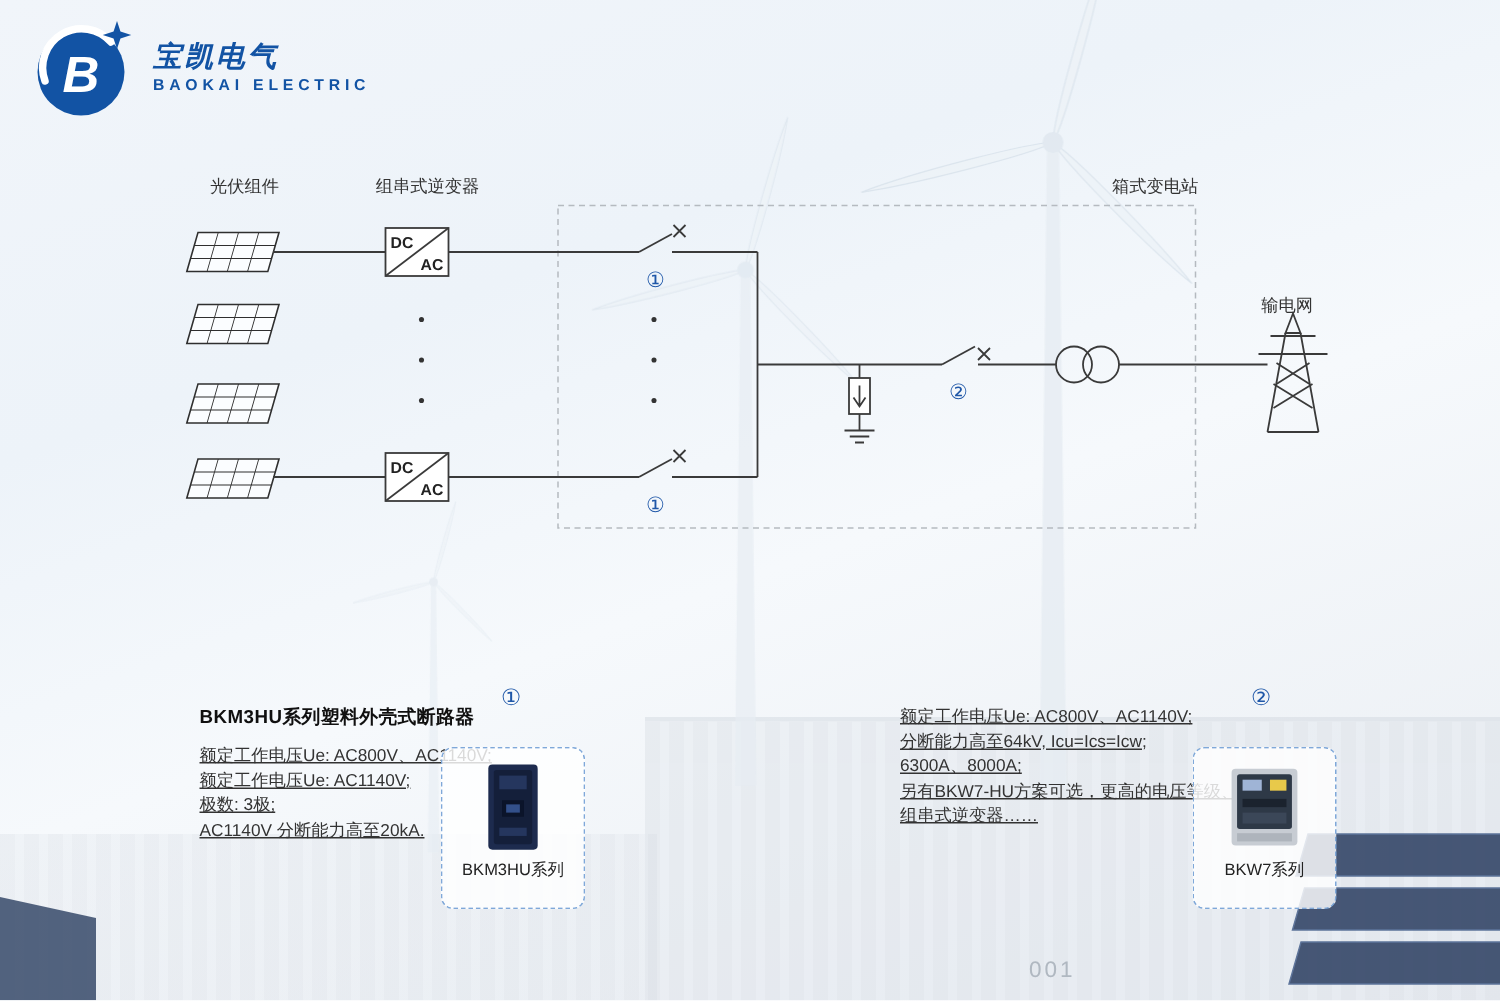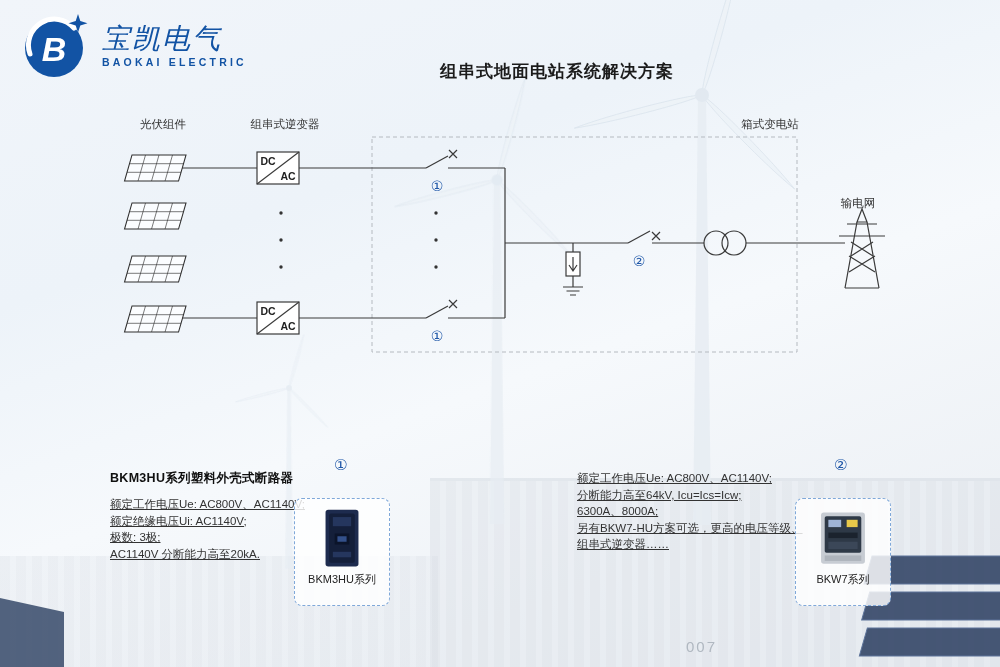--- a/index.html
+++ b/index.html
@@ -9,36 +9,36 @@
           background:linear-gradient(160deg,#f1f5fa 0%,#edf3f9 30%,#f6f9fc 55%,#e9edf2 100%); }
 
   
   .bg-svg { position:absolute; left:0; top:0; }
   .bg-container { position:absolute; opacity:.42;
           background:repeating-linear-gradient(90deg,#d8dde4 0 10px,#e3e8ee 10px 16px); }
   .bg-container.big { left:430px; top:478px; width:570px; height:189px; border-top:3px solid #cdd4dc; }
   .bg-container.left { left:0; top:556px; width:438px; height:111px; opacity:.36; }
 
   .logo { position:absolute; left:20px; top:12px; display:flex; align-items:center; gap:10px; }
-  .logo-text .cn { color:#1253a4; font-size:28px; font-weight:normal; font-style:italic; letter-spacing:2px; line-height:1.1; }
+  .logo-text .cn { color:#1253a4; font-size:19px; font-weight:bold; font-style:italic; letter-spacing:2px; line-height:1.1; }
   .logo-text .en { color:#1253a4; font-size:10.5px; font-weight:bold; letter-spacing:3.2px; margin-top:2px; }
 
   .page-title { position:absolute; left:557px; top:60px; transform:translateX(-50%);
           font-size:17px; font-weight:bold; color:#1b1b1b; letter-spacing:1px; white-space:nowrap; }
 
   .circuit { position:absolute; left:0; top:0; }
   .w   { stroke:#3a3a3a; stroke-width:1.2; fill:none; }
   .wf  { stroke:#3a3a3a; stroke-width:1.2; fill:#ffffff; }
   .dlabel { font-size:11.5px; fill:#333; text-anchor:middle; }
   .dc  { font-size:10.5px; font-weight:bold; fill:#222; text-anchor:middle; }
   .mk  { font-size:14px; fill:#1f57a8; text-anchor:middle; }
   .dashbox { fill:none; stroke:#b5bac0; stroke-width:1; stroke-dasharray:4 3; }
   .dot { fill:#333; }
 
-  .product-text { position:absolute; top:470px; }
+  .product-text { position:absolute; top:470px;margin-left:23px; }
   .product-text.left  { left:110px; width:235px; }
   .product-text.right { left:577px; width:235px; }
   .product-text h3 { font-size:12.5px; color:#101010; margin-bottom:9px; letter-spacing:.3px; }
   .spec { font-size:11.5px; color:#333; line-height:16.5px; white-space:nowrap;text-decoration:underline; }
 
   .marker-badge { position:absolute; top:456px; color:#1f57a8; font-size:15px; }
   .marker-badge.left  { left:334px; }
   .marker-badge.right { left:834px; }
 
   .product-card { position:absolute; top:498px; width:96px; height:108px;
@@ -51,21 +51,21 @@
 
   .bg-code { position:absolute; left:686px; top:638px; font-size:15px; color:#b0b8c1; letter-spacing:2px; }
 </style>
 </head>
 <body>
 
 <div class="page">
 
   <div class="bg-container big"></div>
   <div class="bg-container left"></div>
-  <div class="bg-code">007</div>
+  <div class="bg-code">001</div>
 
   <svg class="bg-svg" width="1000" height="667" viewBox="0 0 1000 667">
     <defs>
       <g id="turbine">
         <path d="M-4 0 L4 0 L9 430 L-9 430 Z" fill="#e7edf3"></path>
         <g fill="#edf2f7" stroke="#d8e2eb" stroke-width="0.8">
           <path d="M0 0 C4 -14 5 -95 1 -132 C-3 -98 -4 -16 0 0 Z" transform="rotate(15)"></path>
           <path d="M0 0 C4 -14 5 -95 1 -132 C-3 -98 -4 -16 0 0 Z" transform="rotate(135)"></path>
           <path d="M0 0 C4 -14 5 -95 1 -132 C-3 -98 -4 -16 0 0 Z" transform="rotate(255)"></path>
         </g>
@@ -98,21 +98,20 @@
       <path d="M10 42 A26 26 0 0 1 54 16" stroke="#ffffff" stroke-width="5" fill="none" stroke-linecap="round"></path>
       <text x="34" y="49" font-size="34" font-weight="bold" font-style="italic" fill="#ffffff" text-anchor="middle">B</text>
       <path d="M58 2 L60.3 9 L67.5 11.3 L60.3 13.6 L58 20.6 L55.7 13.6 L48.5 11.3 L55.7 9 Z" fill="#1253a4"></path>
     </svg>
     <div class="logo-text">
       <div class="cn">宝凯电气</div>
       <div class="en">BAOKAI ELECTRIC</div>
     </div>
   </div>
 
-  <div class="page-title">组串式地面电站系统解决方案</div>
 
   <svg class="circuit" width="1000" height="667" viewBox="0 0 1000 667">
     <defs>
       <g id="pv">
         <g transform="skewX(-16)">
           <rect width="54" height="26" fill="#fbfdff" stroke="#2f2f2f" stroke-width="1.1"></rect>
           <path d="M13.5 0V26 M27 0V26 M40.5 0V26 M0 8.7H54 M0 17.3H54" stroke="#2f2f2f" stroke-width="0.6" fill="none"></path>
         </g>
       </g>
     </defs>
@@ -196,21 +195,21 @@
         <path d="M849 272 L875 256 M849 256 L875 272"></path>
         <path d="M851 256 L873 242 M851 242 L873 256"></path>
         <path d="M845 288 H879"></path>
       </g>
     </g>
   </svg>
 
   <div class="product-text left">
     <h3>BKM3HU系列塑料外壳式断路器</h3>
     <div class="spec">额定工作电压Ue: AC800V、AC1140V;</div>
-    <div class="spec">额定绝缘电压Ui: AC1140V;</div>
+    <div class="spec">额定工作电压Ue: AC1140V;</div>
     <div class="spec">极数: 3极;</div>
     <div class="spec">AC1140V 分断能力高至20kA.</div>
   </div>
   <div class="marker-badge left">①</div>
   <div class="product-card left">
     <svg width="64" height="66" viewBox="0 0 70 70">
       <rect x="17" y="3" width="36" height="62" rx="3" fill="#1d2b4e"></rect>
       <rect x="21" y="7" width="28" height="54" rx="2" fill="#141f3a"></rect>
       <rect x="25" y="11" width="20" height="10" fill="#25365e"></rect>
       <rect x="27" y="29" width="16" height="12" fill="#0b142a"></rect>

